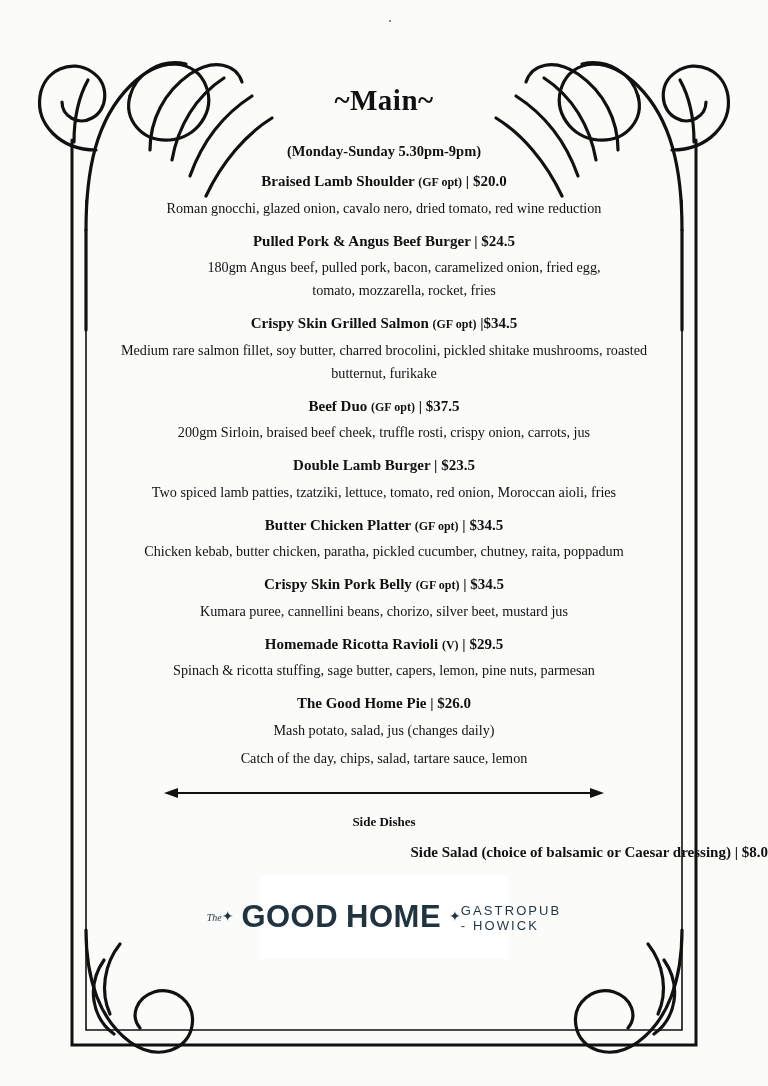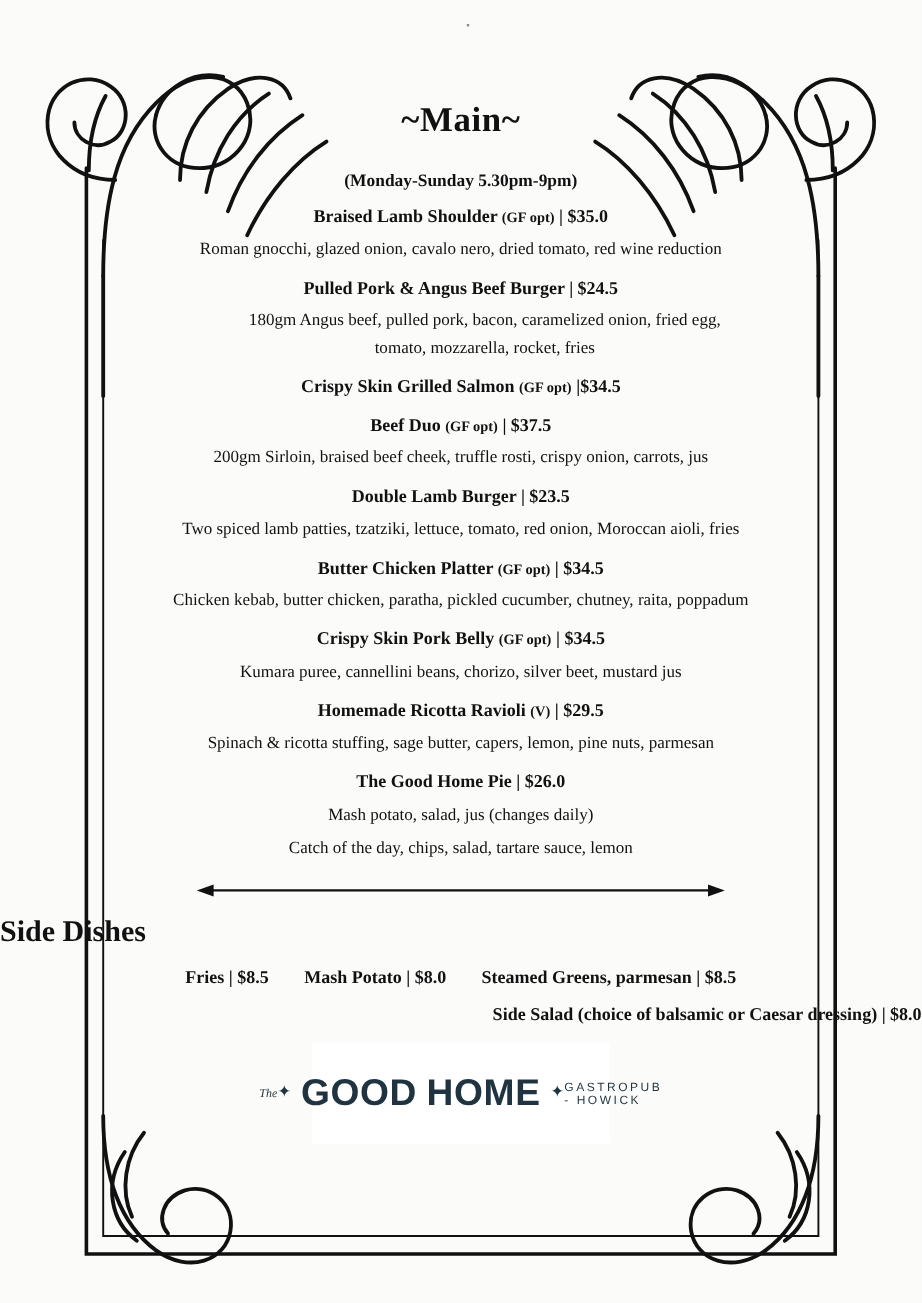--- a/index.html
+++ b/index.html
@@ -87,21 +87,22 @@
     margin-left: 40px;
   }
   .divider {
     position: relative;
     margin: 16px auto 0 auto;
     width: 440px;
     height: 14px;
   }
   .divider svg { display: block; }
   .sides-title {
-    font-size: 25px;
+    text-align: center;
+    font-size: 13px;
     font-weight: bold;
     margin-top: 14px;
   }
   .sides-row {
     text-align: center;
     font-size: 15px;
     font-weight: bold;
     margin-top: 16px;
   }
   .sides-row .gap { display: inline-block; width: 22px; }
@@ -138,21 +139,21 @@
     font-weight: bold;
     font-size: 31px;
     letter-spacing: 0.5px;
   }
   .logo-main .fleur {
     font-size: 14px;
     line-height: 1;
   }
   .logo-sub {
     font-family: "Liberation Sans", sans-serif;
-    font-size: 10px;
+    font-size: 13px;
     letter-spacing: 2.1px;
     color: #1f3440;
     margin-top: 3px;
   }
   .top-dot {
     position: absolute;
     left: 389px;
     top: 20px;
     width: 2px;
     height: 2px;
@@ -205,40 +206,41 @@
   <div class="content">
     <div class="title">~Main~</div>
     <div class="hours">(Monday-Sunday 5.30pm-9pm)</div>
 
     <div class="items">
 
       <div class="item">
         <div class="item-head">
           <span>Braised Lamb Shoulder</span>
           <span class="tag">(GF opt)</span>
-          <span>| $35.0</span>
+          <span>| $20.0</span>
         </div>
         <div class="item-desc">Roman gnocchi, glazed onion, cavalo nero, dried tomato, red wine reduction</div>
       </div>
 
       <div class="item">
         <div class="item-head">
           <span>Pulled Pork &amp; Angus Beef Burger</span>
           <span class="tag"></span>
           <span>| $24.5</span>
         </div>
         <div class="item-desc narrow">180gm Angus beef, pulled pork, bacon, caramelized onion, fried egg, tomato, mozzarella, rocket, fries</div>
       </div>
 
       <div class="item">
         <div class="item-head">
           <span>Crispy Skin Grilled Salmon</span>
           <span class="tag">(GF opt)</span>
           <span>|$34.5</span>
         </div>
+        <div class="item-desc">Medium rare salmon fillet, soy butter, charred brocolini, pickled shitake mushrooms, roasted butternut, furikake</div>
       </div>
 
       <div class="item">
         <div class="item-head">
           <span>Beef Duo</span>
           <span class="tag">(GF opt)</span>
           <span>| $37.5</span>
         </div>
         <div class="item-desc">200gm Sirloin, braised beef cheek, truffle rosti, crispy onion, carrots, jus</div>
       </div>
@@ -296,30 +298,20 @@
     <div class="divider">
       <svg width="440" height="14" viewBox="0 0 440 14" xmlns="http://www.w3.org/2000/svg">
         <line x1="10" y1="7" x2="430" y2="7" stroke="#111" stroke-width="2"></line>
         <polygon points="0,7 14,2 14,12" fill="#111"></polygon>
         <polygon points="440,7 426,2 426,12" fill="#111"></polygon>
       </svg>
     </div>
 
     <div class="sides-title">Side Dishes</div>
 
-    <div class="sides-row">
-      <span>Fries</span>
-      <span>|  $8.5</span>
-      <span class="gap"></span>
-      <span>Mash Potato</span>
-      <span>| $8.0</span>
-      <span class="gap"></span>
-      <span>Steamed Greens, parmesan</span>
-      <span>| $8.5</span>
-    </div>
 
     <div class="sides-row2">
       <span>Side Salad (choice of balsamic or Caesar dressing)</span>
       <span>| $8.0</span>
     </div>
 
     <div class="logo-wrap">
       <div class="logo-the">The</div>
       <div class="logo-main">
         <span class="fleur">✦</span>

